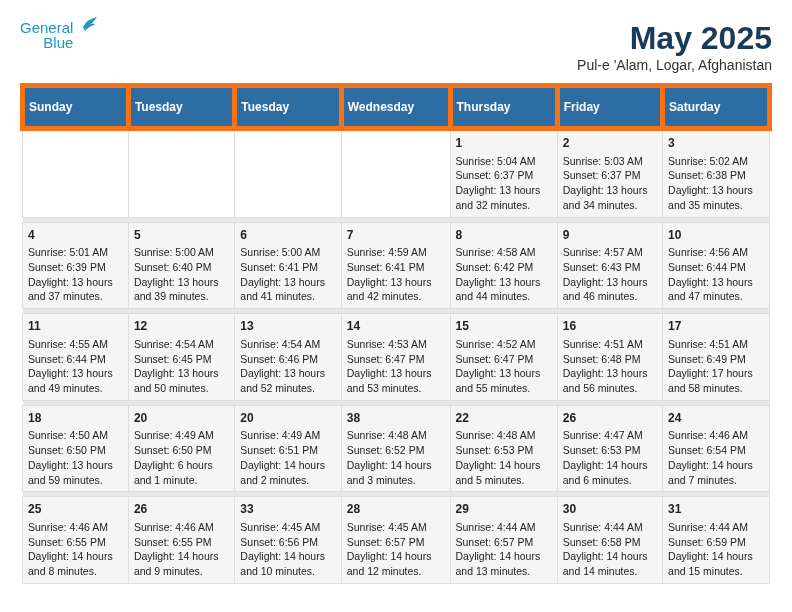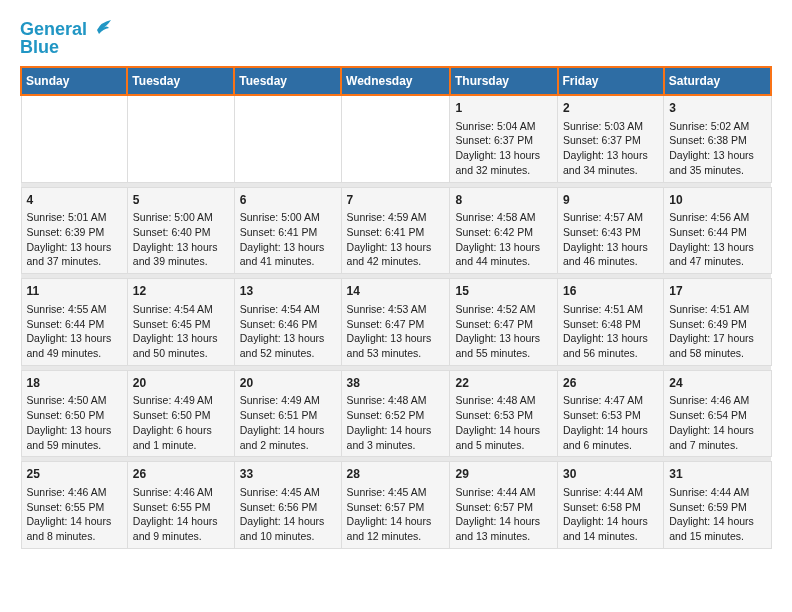--- a/index.html
+++ b/index.html
@@ -15,24 +15,25 @@
       justify-content: space-between;
       align-items: flex-start;
       margin-bottom: 10px;
     }
     .logo {
       display: flex;
       flex-direction: column;
       align-items: flex-start;
     }
     .logo-text {
-      font-size: 18px;
-      font-weight: bold;
+      font-size: 15px;
+      font-weight: normal;
       color: #1a3a5c;
       line-height: 1;
+      text-align: right;
     }
     .logo-text span {
       color: #2196c4;
     }
     .title-block {
       text-align: right;
     }
     .month-title {
       font-size: 32px;
       font-weight: bold;
@@ -45,25 +46,25 @@
     table {
       width: 100%;
       border-collapse: collapse;
       font-size: 11px;
     }
     thead tr {
       background-color: #2e6da4;
       color: #fff;
     }
     thead th {
-      padding: 6px 4px;
+      padding: 12px 4px;
       text-align: left;
       font-size: 12px;
       font-weight: bold;
-      border: 2px solid #f97316;
+      border: 5px solid #f97316;
     }
     tbody tr {
       background: #fff;
     }
     tbody tr:nth-child(odd) {
       background: #f5f5f5;
     }
     td {
       vertical-align: top;
       padding: 4px 5px;
@@ -89,20 +90,24 @@
   <div class="logo">
     <div style="display:flex; align-items:center;">
       <span class="logo-text">
         <span>General</span><br><span>Blue</span>
       </span>
       <svg width="22" height="18" viewBox="0 0 22 18" style="margin-left:2px; margin-top:-18px;">
         <path d="M8 10 Q12 2 22 0 Q18 6 14 8 Q18 5 20 8 Q14 9 10 14 Z" fill="#2196c4"></path>
       </svg>
     </div>
   </div>
+  <div class="title-block">
+    <div class="month-title">May 2025</div>
+    <div class="location-title">Pul-e 'Alam, Logar, Afghanistan</div>
+  </div>
 </div>
 
 <table>
   <thead>
     <tr>
     <th>Sunday</th>
         <th>Tuesday</th>
         <th>Tuesday</th>
         <th>Wednesday</th>
         <th>Thursday</th>

